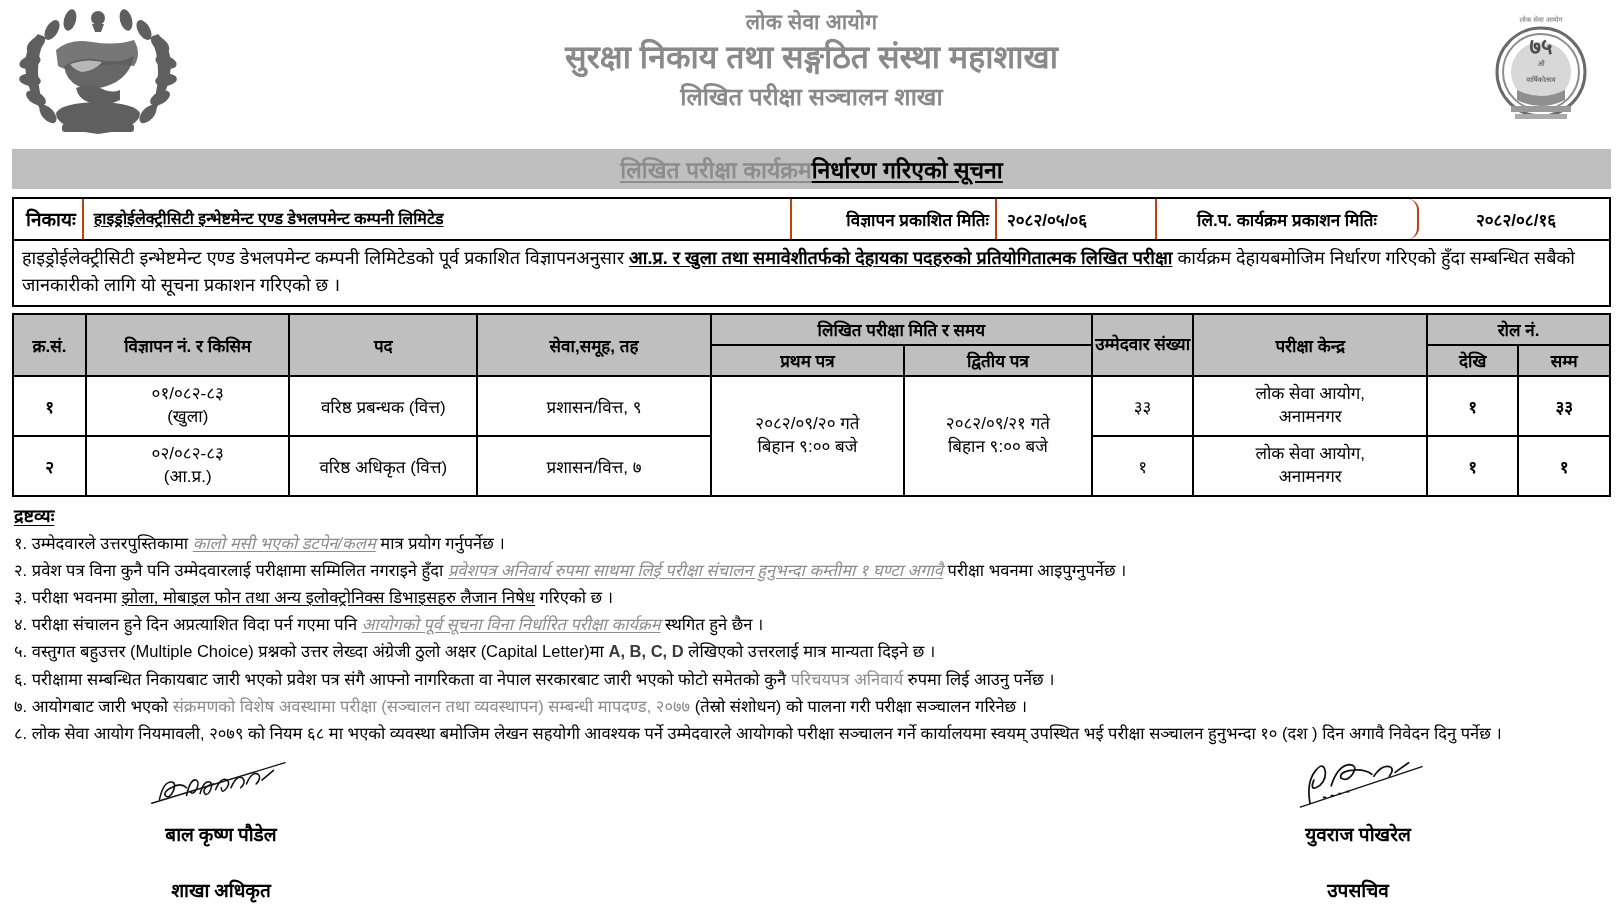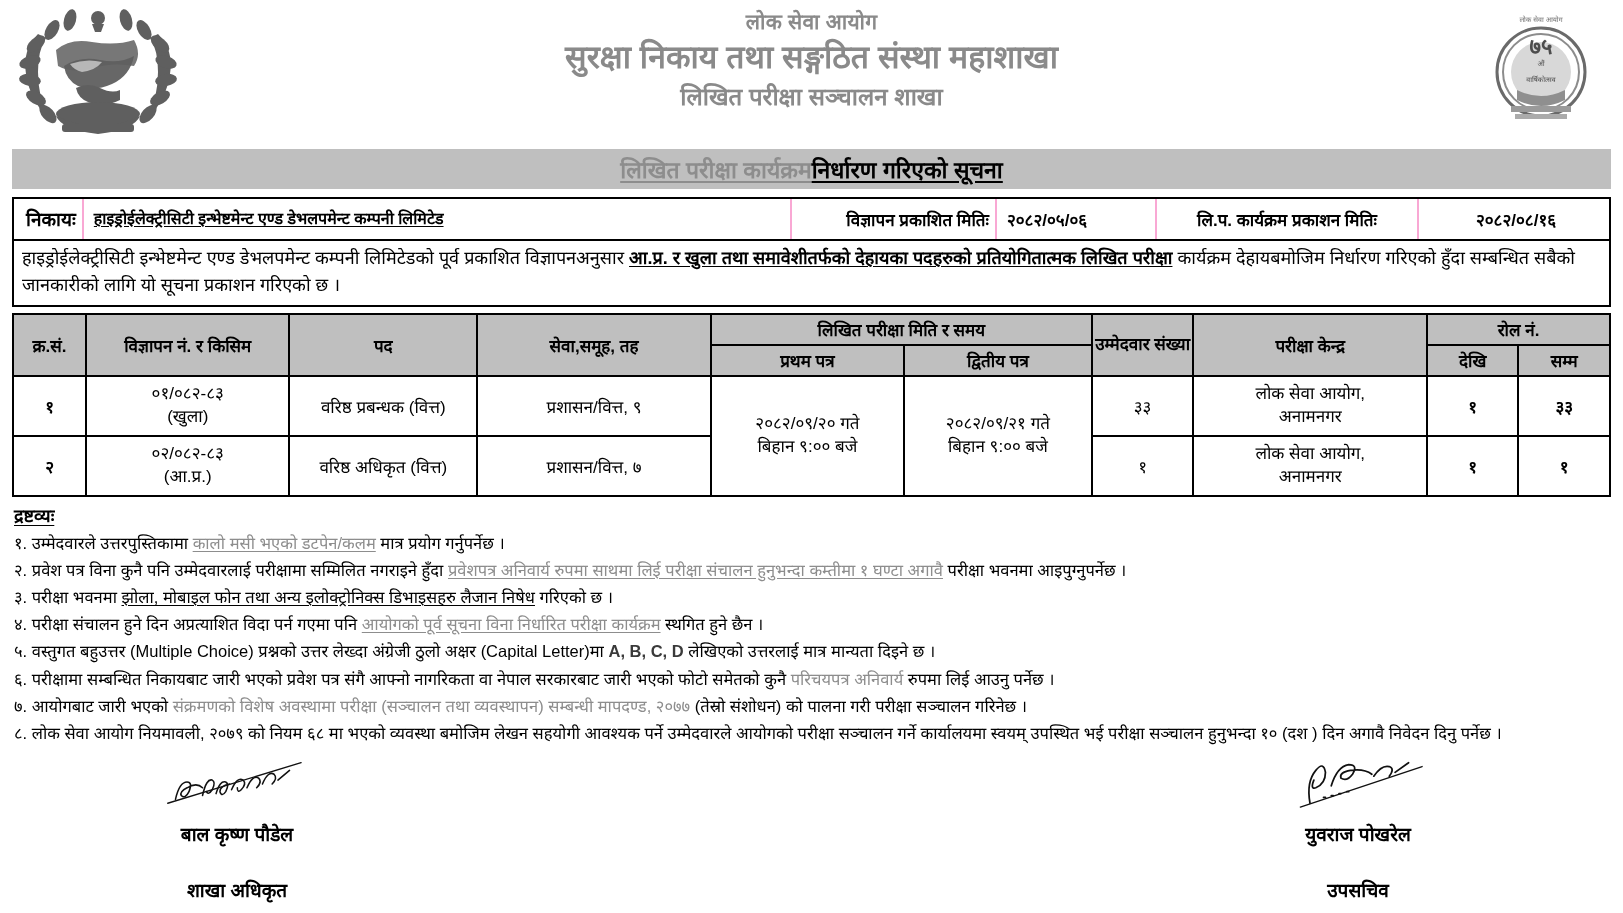--- a/index.html
+++ b/index.html
@@ -71,21 +71,21 @@
     margin: 0 12px;
     border: 2px solid #000;
     border-bottom: none;
     display: flex;
     height: 42px;
   }
   .ib-cell {
     display: flex; align-items: center;
     padding: 0 6px;
     font-size: 17px; font-weight: bold;
-    border-right: 2px solid #f9a8d4;
+    border-right: 2px solid #c2410c;
     white-space: nowrap;
   }
   .ib-cell:last-child { border-right: none; }
   .ib-nikaya-label { font-size: 19px; padding-left: 6px; }
   .ib-nikaya-value {
     font-size: 16px; font-weight: bold;
     text-decoration: underline; text-underline-offset: 2px;
     line-height: 1.15;
     white-space: normal;
     flex: 1 1 auto;
@@ -142,41 +142,41 @@
     text-decoration: underline; text-underline-offset: 3px;
     margin-bottom: 7px;
     display: inline-block;
   }
   .note {
     margin-bottom: 9px;
     white-space: nowrap;
   }
   .note .u-grey {
     color: #8d8d8d;
-    text-decoration: underline; text-underline-offset: 2px;
+    text-decoration: underline; text-underline-offset: 2px; font-style: italic;
   }
   .note .u-black {
     color: #000;
     text-decoration: underline; text-underline-offset: 2px;
   }
   .note .grey-plain { color: #8d8d8d; }
   .note .abcd { font-weight: bold; color: #3a3a3a; }
 
   
   .signbar {
     position: absolute;
     left: 0; right: 0; bottom: 10px;
     height: 150px;
   }
   .sign-col {
     position: absolute;
     width: 330px;
     text-align: center;
   }
-  .sign-left { left: 72px; }
+  .sign-left { left: 56px; font-family: Liberation Serif, serif; }
   .sign-right { right: 100px; }
   .sig-img { height: 58px; margin-bottom: 4px; }
   .sig-name {
     font-size: 19px; font-weight: bold;
     margin-top: 2px;
   }
   .sig-role {
     font-size: 19px; font-weight: bold;
     margin-top: 30px;
   }
@@ -262,21 +262,21 @@
     </div>
     <div class="ib-cell" style="flex:1 1 640px;">
       <span class="ib-nikaya-value">हाइड्रोईलेक्ट्रीसिटी इन्भेष्टमेन्ट एण्ड डेभलपमेन्ट कम्पनी लिमिटेड</span>
     </div>
     <div class="ib-cell ib-date-label" style="flex:0 0 205px; justify-content:flex-end;">
       <span>विज्ञापन प्रकाशित मितिः</span>
     </div>
     <div class="ib-cell ib-date-value" style="flex:0 0 160px;">
       <span>२०८२/०५/०६</span>
     </div>
-    <div class="ib-cell ib-date-label" style="flex:1 1 auto; justify-content:center;">
+    <div class="ib-cell ib-date-label" style="flex:1 1 auto; justify-content:center;border-radius:11px;">
       <span>लि.प. कार्यक्रम प्रकाशन मितिः</span>
     </div>
     <div class="ib-cell ib-date-value center" style="flex:0 0 190px;">
       <span>२०८२/०८/१६</span>
     </div>
   </div>
 
   <div class="parabox">
     <span>हाइड्रोईलेक्ट्रीसिटी इन्भेष्टमेन्ट एण्ड डेभलपमेन्ट कम्पनी लिमिटेडको पूर्व प्रकाशित विज्ञापनअनुसार </span><b>आ.प्र. र खुला तथा समावेशीतर्फको  देहायका पदहरुको प्रतियोगितात्मक लिखित परीक्षा</b><span> कार्यक्रम देहायबमोजिम निर्धारण गरिएको हुँदा सम्बन्धित सबैको जानकारीको लागि यो सूचना प्रकाशन गरिएको छ ।</span>
   </div>

